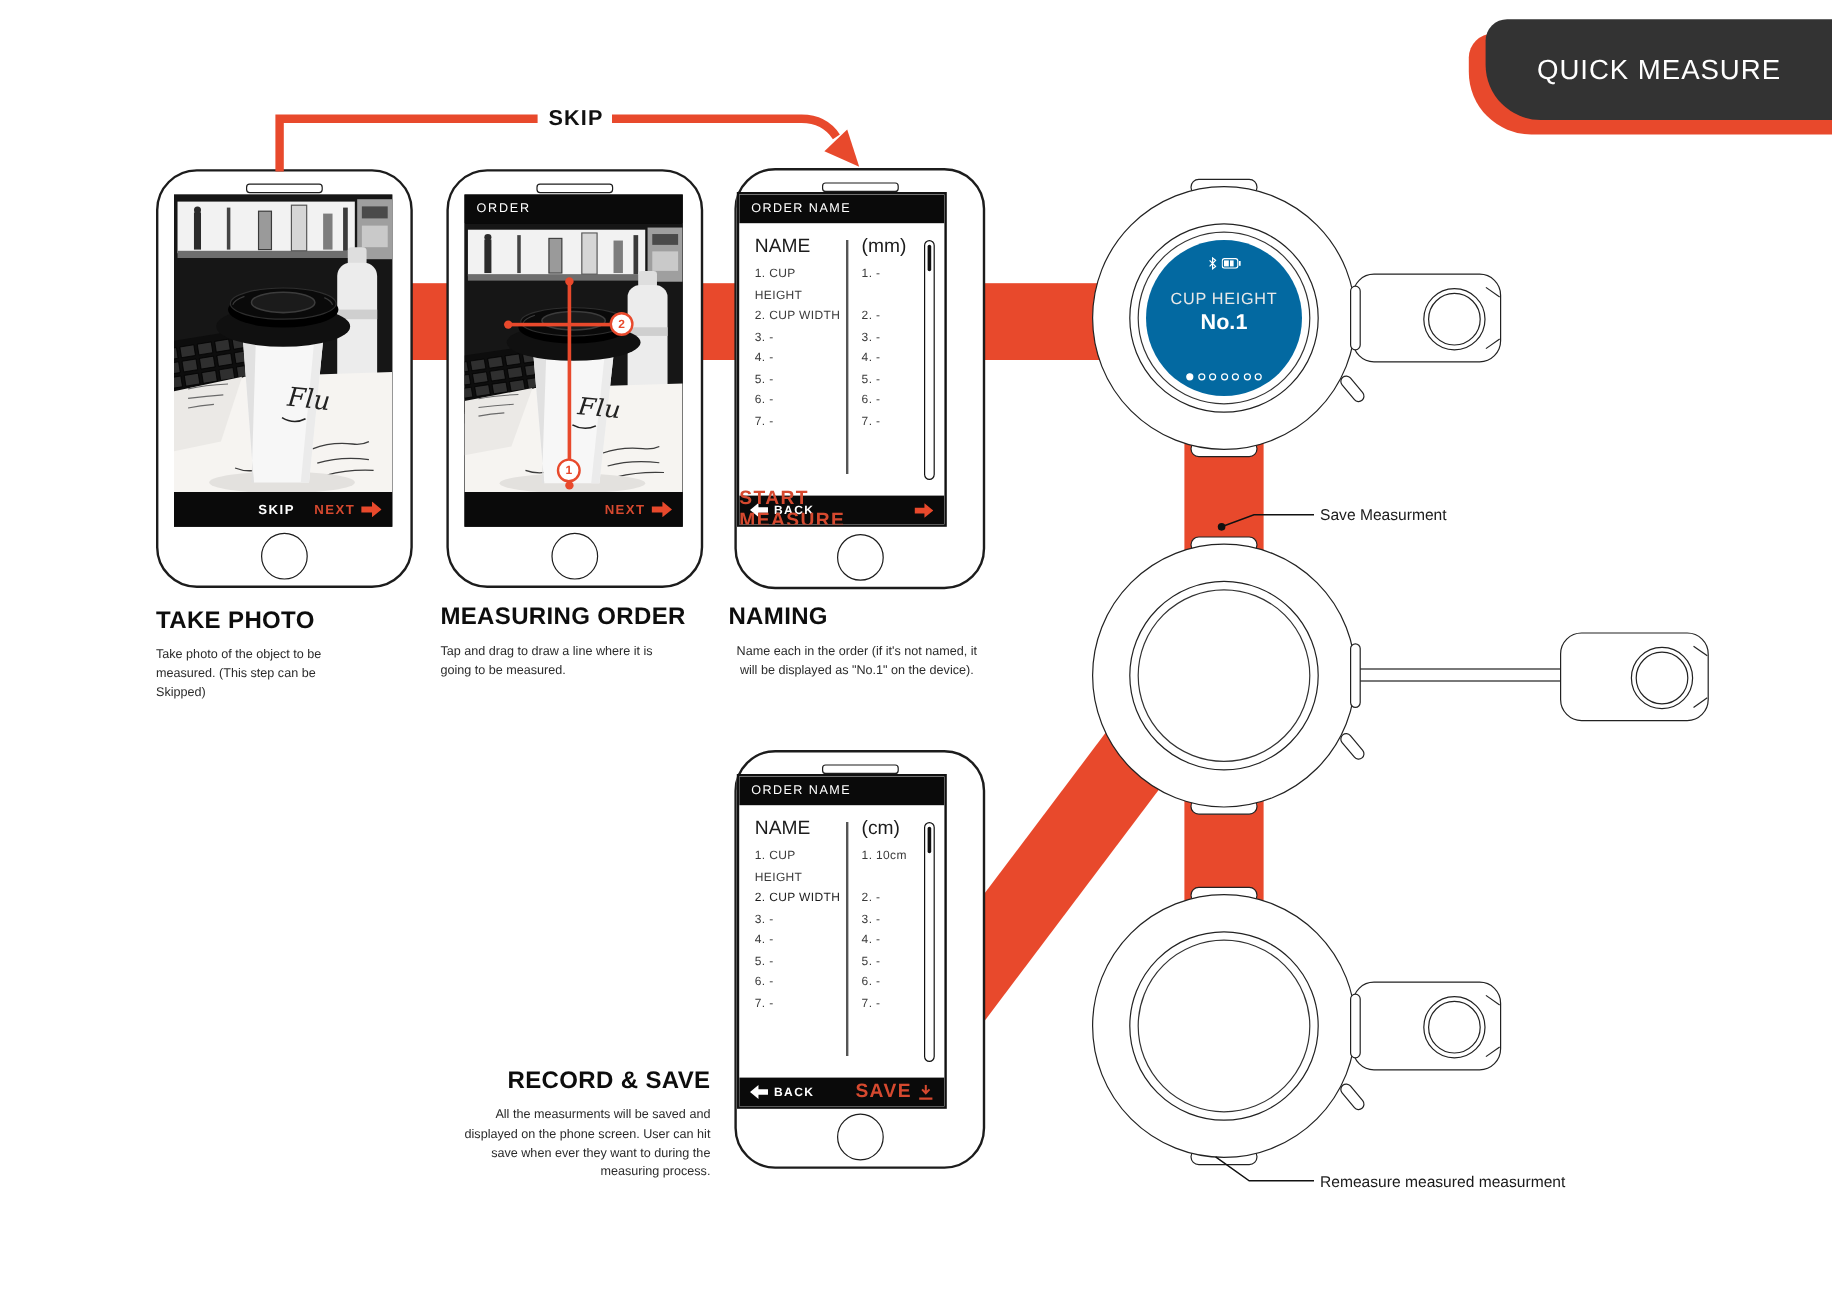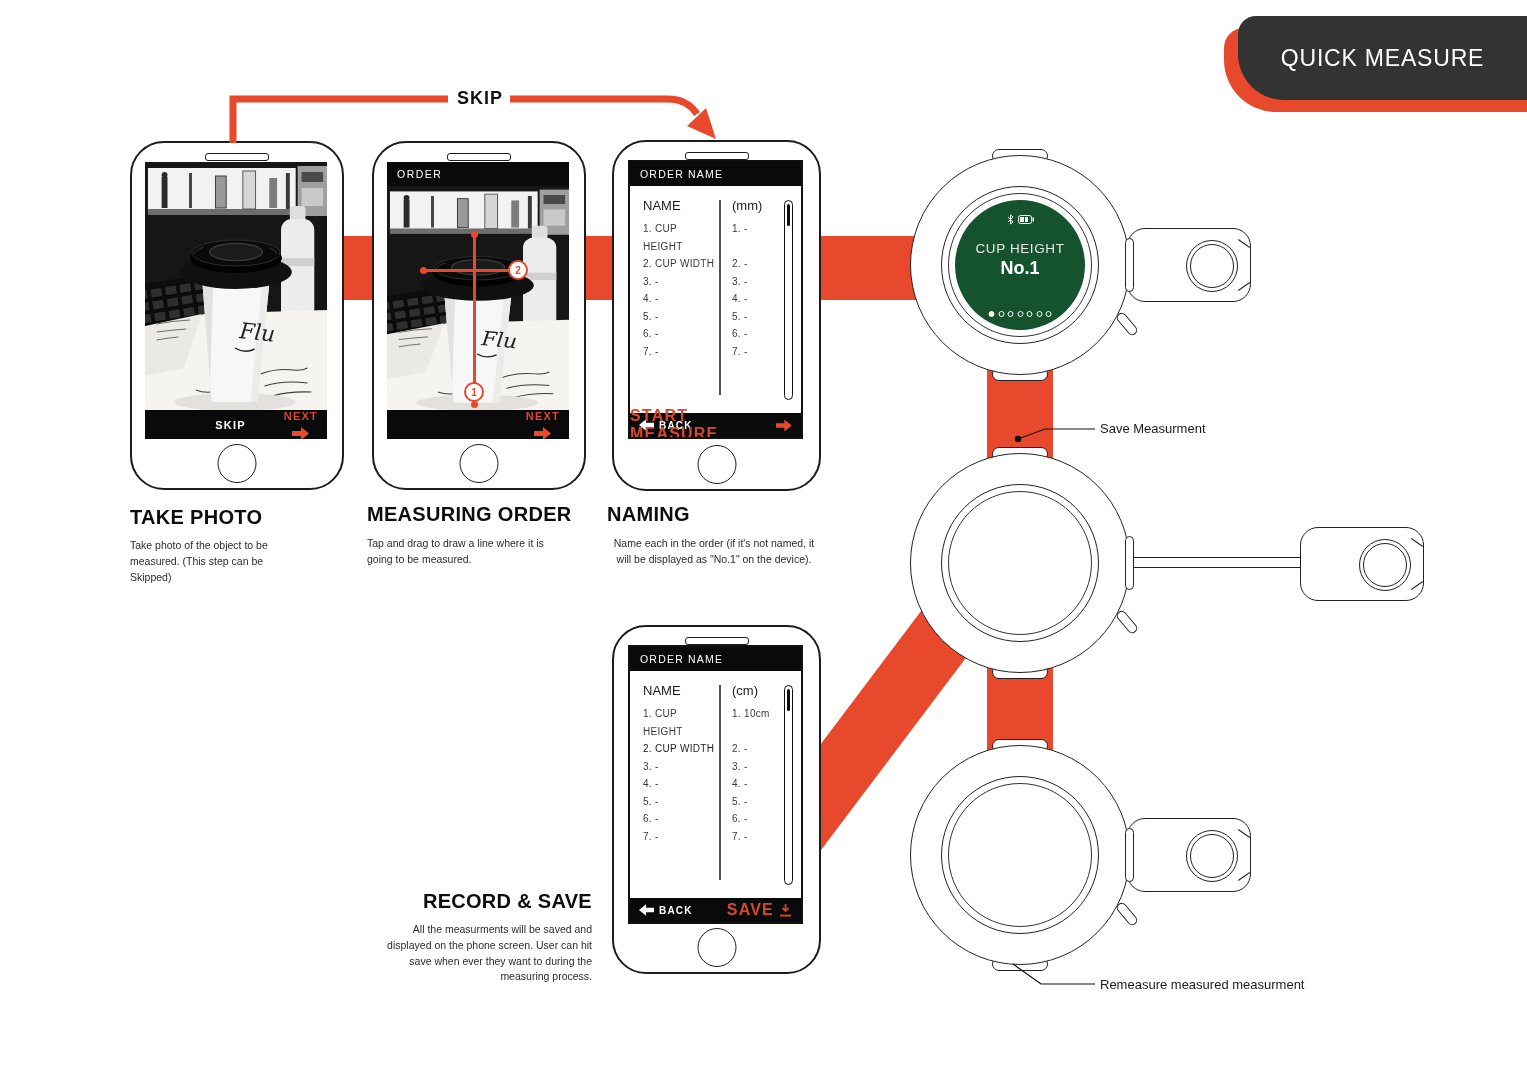--- a/index.html
+++ b/index.html
@@ -30,29 +30,29 @@
   .speaker{position:absolute;top:10px;left:50%;transform:translateX(-50%);
     width:62px;height:6px;border:1.5px solid #1c1c1c;border-radius:3px;background:#fff;}
   .home{position:absolute;bottom:5px;left:50%;transform:translateX(-50%);
     width:37px;height:37px;border:1.5px solid #1c1c1c;border-radius:50%;background:#fff;}
   .screen{position:absolute;overflow:hidden;}
   .phone-1{left:130px;top:141px;width:210px;height:345px;}
   .phone-2{left:372px;top:141px;width:210px;height:345px;}
   .phone-3{left:612px;top:140px;width:205px;height:347px;}
   .phone-4{left:612px;top:625px;width:205px;height:345px;}
   .phone-1 .screen,.phone-2 .screen{left:13px;top:19px;width:182px;height:277px;background:#000;}
-  .phone-3 .screen,.phone-4 .screen{left:14px;top:18px;width:175px;height:279px;
+  .phone-3 .screen,.phone-4 .screen{left:0;top:18px;width:175px;height:279px;
     background:#fff;border:2px solid #111;box-sizing:border-box;display:flex;flex-direction:column;}
 
   .cam-bar{position:absolute;left:0;right:0;bottom:0;height:29px;background:#0a0a0a;
     display:flex;align-items:center;z-index:5;}
   .cam-bar .skip-btn{position:absolute;left:47%;transform:translateX(-50%);
     color:#fff;font-size:11px;font-weight:700;letter-spacing:1.2px;}
   .btn-next{position:absolute;right:9px;display:flex;align-items:center;gap:5px;
-    color:#D6492F;font-size:11px;font-weight:700;letter-spacing:1.2px;flex-direction:column;}
+    color:#D6492F;font-size:11px;font-weight:700;letter-spacing:1.2px;}
   .order-head{height:24px;background:#0a0a0a;color:#fff;display:flex;align-items:center;
     padding-left:10px;font-size:10.5px;letter-spacing:1.5px;position:absolute;left:0;right:0;top:0;z-index:4;}
   .photo-wrap{position:absolute;left:0;right:0;}
   .phone-1 .photo-wrap{top:0;height:248px;}
   .phone-2 .photo-wrap{top:24px;height:224px;}
   .photo-wrap svg.photo{width:100%;height:100%;display:block;}
 
   
   .mline{position:absolute;background:#E8492C;z-index:6;}
   .mdot{position:absolute;width:7px;height:7px;border-radius:50%;background:#E8492C;z-index:6;}
@@ -61,21 +61,21 @@
     display:flex;align-items:center;justify-content:center;box-sizing:border-box;z-index:7;}
 
   
   .list-head{height:24px;background:#0a0a0a;color:#fff;display:flex;align-items:center;
     padding-left:10px;font-size:10.5px;letter-spacing:1.2px;flex:0 0 auto;}
   .list-body{flex:1 1 auto;position:relative;padding:12px 0 0 13px;font-size:10px;}
   .col-divider{position:absolute;left:89px;top:14px;bottom:18px;width:1.5px;background:#555;}
   .list-row{display:flex;line-height:17.5px;}
   .list-row .c-name{width:76px;color:#3a3a3a;letter-spacing:.3px;}
   .list-row .c-val{padding-left:13px;color:#3a3a3a;letter-spacing:.3px;}
-  .col-headers{display:flex;line-height:16px;margin-bottom:6px;color:#1c1c1c;font-size:13px;}
+  .col-headers{display:flex;line-height:16px;margin-bottom:6px;color:#1c1c1c;font-size:16px;}
   .col-headers .c-name{width:76px;}
   .col-headers .c-val{padding-left:13px;}
   .hl{color:#D6492F;}
   .scrollbar{position:absolute;right:8px;top:14px;width:9px;height:200px;
     border:1.5px solid #111;border-radius:5px;box-sizing:border-box;}
   .scroll-thumb{position:absolute;top:3px;left:1.5px;width:3.5px;height:22px;background:#111;border-radius:2px;}
   .nav-bar{flex:0 0 auto;height:24px;background:#0a0a0a;position:relative;
     display:flex;align-items:center;}
   .btn-back{position:absolute;left:9px;display:flex;align-items:center;gap:5px;
     color:#fff;font-size:10px;font-weight:700;letter-spacing:1.2px;}
@@ -93,21 +93,21 @@
   .d-tab-bottom{left:82px;bottom:-6px;width:56px;height:14px;border-radius:7px;}
   .d-tab-corner{right:-2px;bottom:38px;width:10px;height:26px;border-radius:5px;transform:rotate(-40deg);}
   .d-body{position:absolute;inset:0;background:#fff;border:1.5px solid #222;border-radius:50%;box-sizing:border-box;}
   .d-slot{position:absolute;right:-4px;top:83px;width:9px;height:54px;background:#fff;
     border:1.5px solid #222;border-radius:5px;box-sizing:border-box;}
   .d-ring1{position:absolute;left:31px;top:31px;width:158px;height:158px;border:1.5px solid #222;
     border-radius:50%;box-sizing:border-box;background:#fff;}
   .d-ring2{position:absolute;left:38px;top:38px;width:144px;height:144px;border:1px solid #333;
     border-radius:50%;box-sizing:border-box;}
   .d-screen{position:absolute;left:45px;top:45px;width:130px;height:130px;border-radius:50%;
-    background:#14532d;display:flex;flex-direction:column;align-items:center;}
+    background:#0369a1;display:flex;flex-direction:column;align-items:center;}
   .d-status{margin-top:14px;display:flex;align-items:center;gap:4px;}
   .d-line1{margin-top:16px;color:#e9e9e9;font-size:13.5px;letter-spacing:.6px;}
   .d-line1.big{margin-top:22px;font-size:27px;letter-spacing:.5px;color:#fff;}
   .d-line2{margin-top:2px;color:#fff;font-size:18px;font-weight:700;}
   .d-dots{position:absolute;bottom:13px;left:50%;transform:translateX(-50%);
     display:flex;gap:3.5px;align-items:center;}
   .d-dots i{width:6px;height:6px;border:1px solid #fff;border-radius:50%;box-sizing:border-box;}
   .d-dots i.on{background:#fff;}
   .device-1{left:910px;top:155px;}
   .device-2{left:910px;top:453px;}

